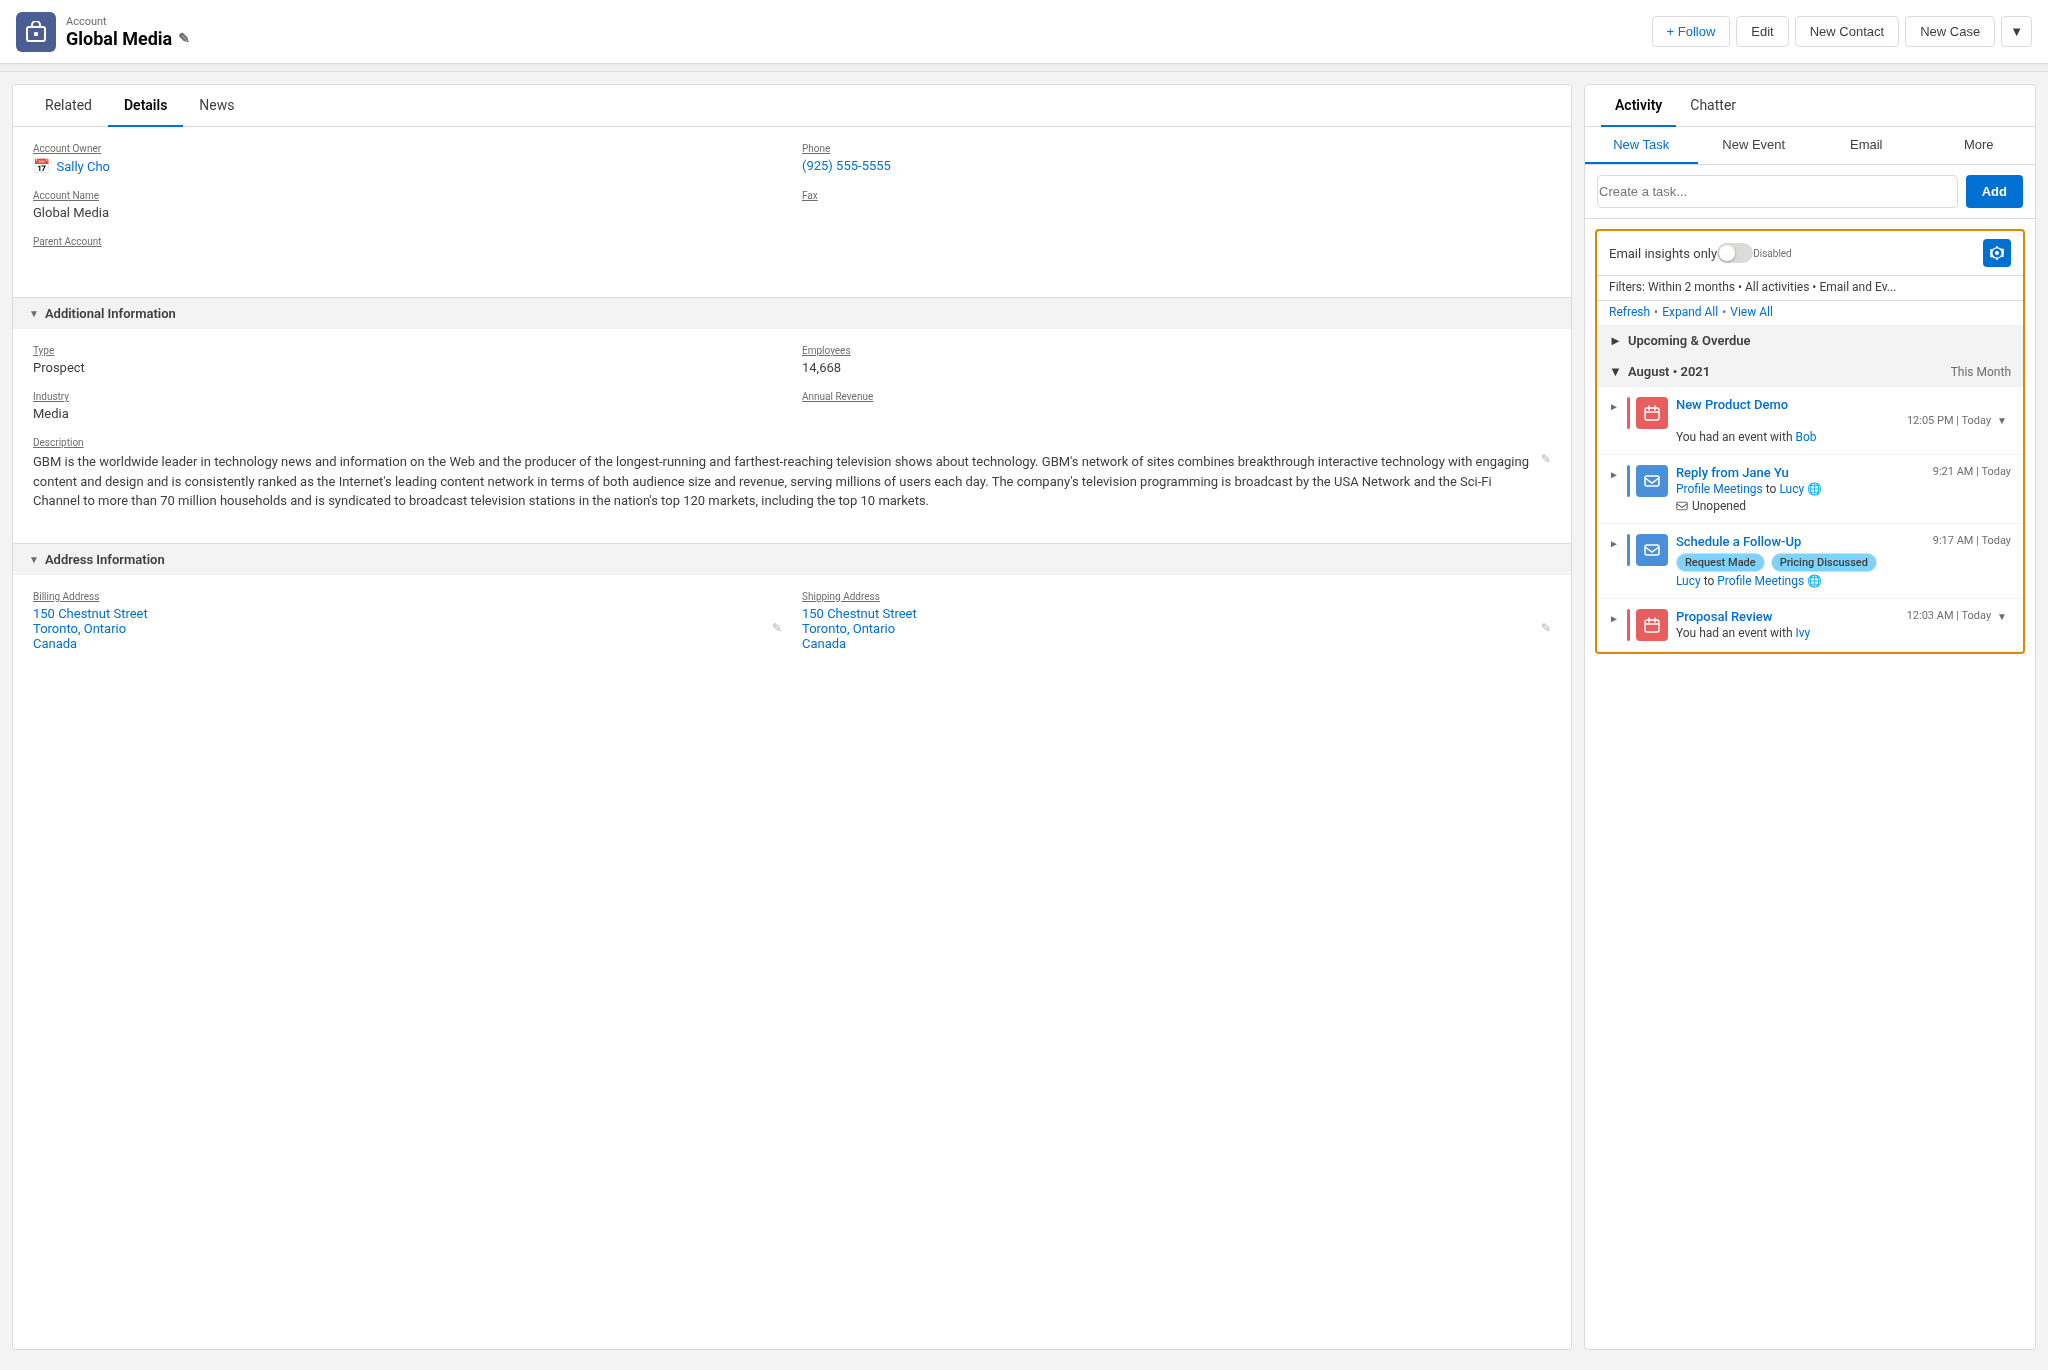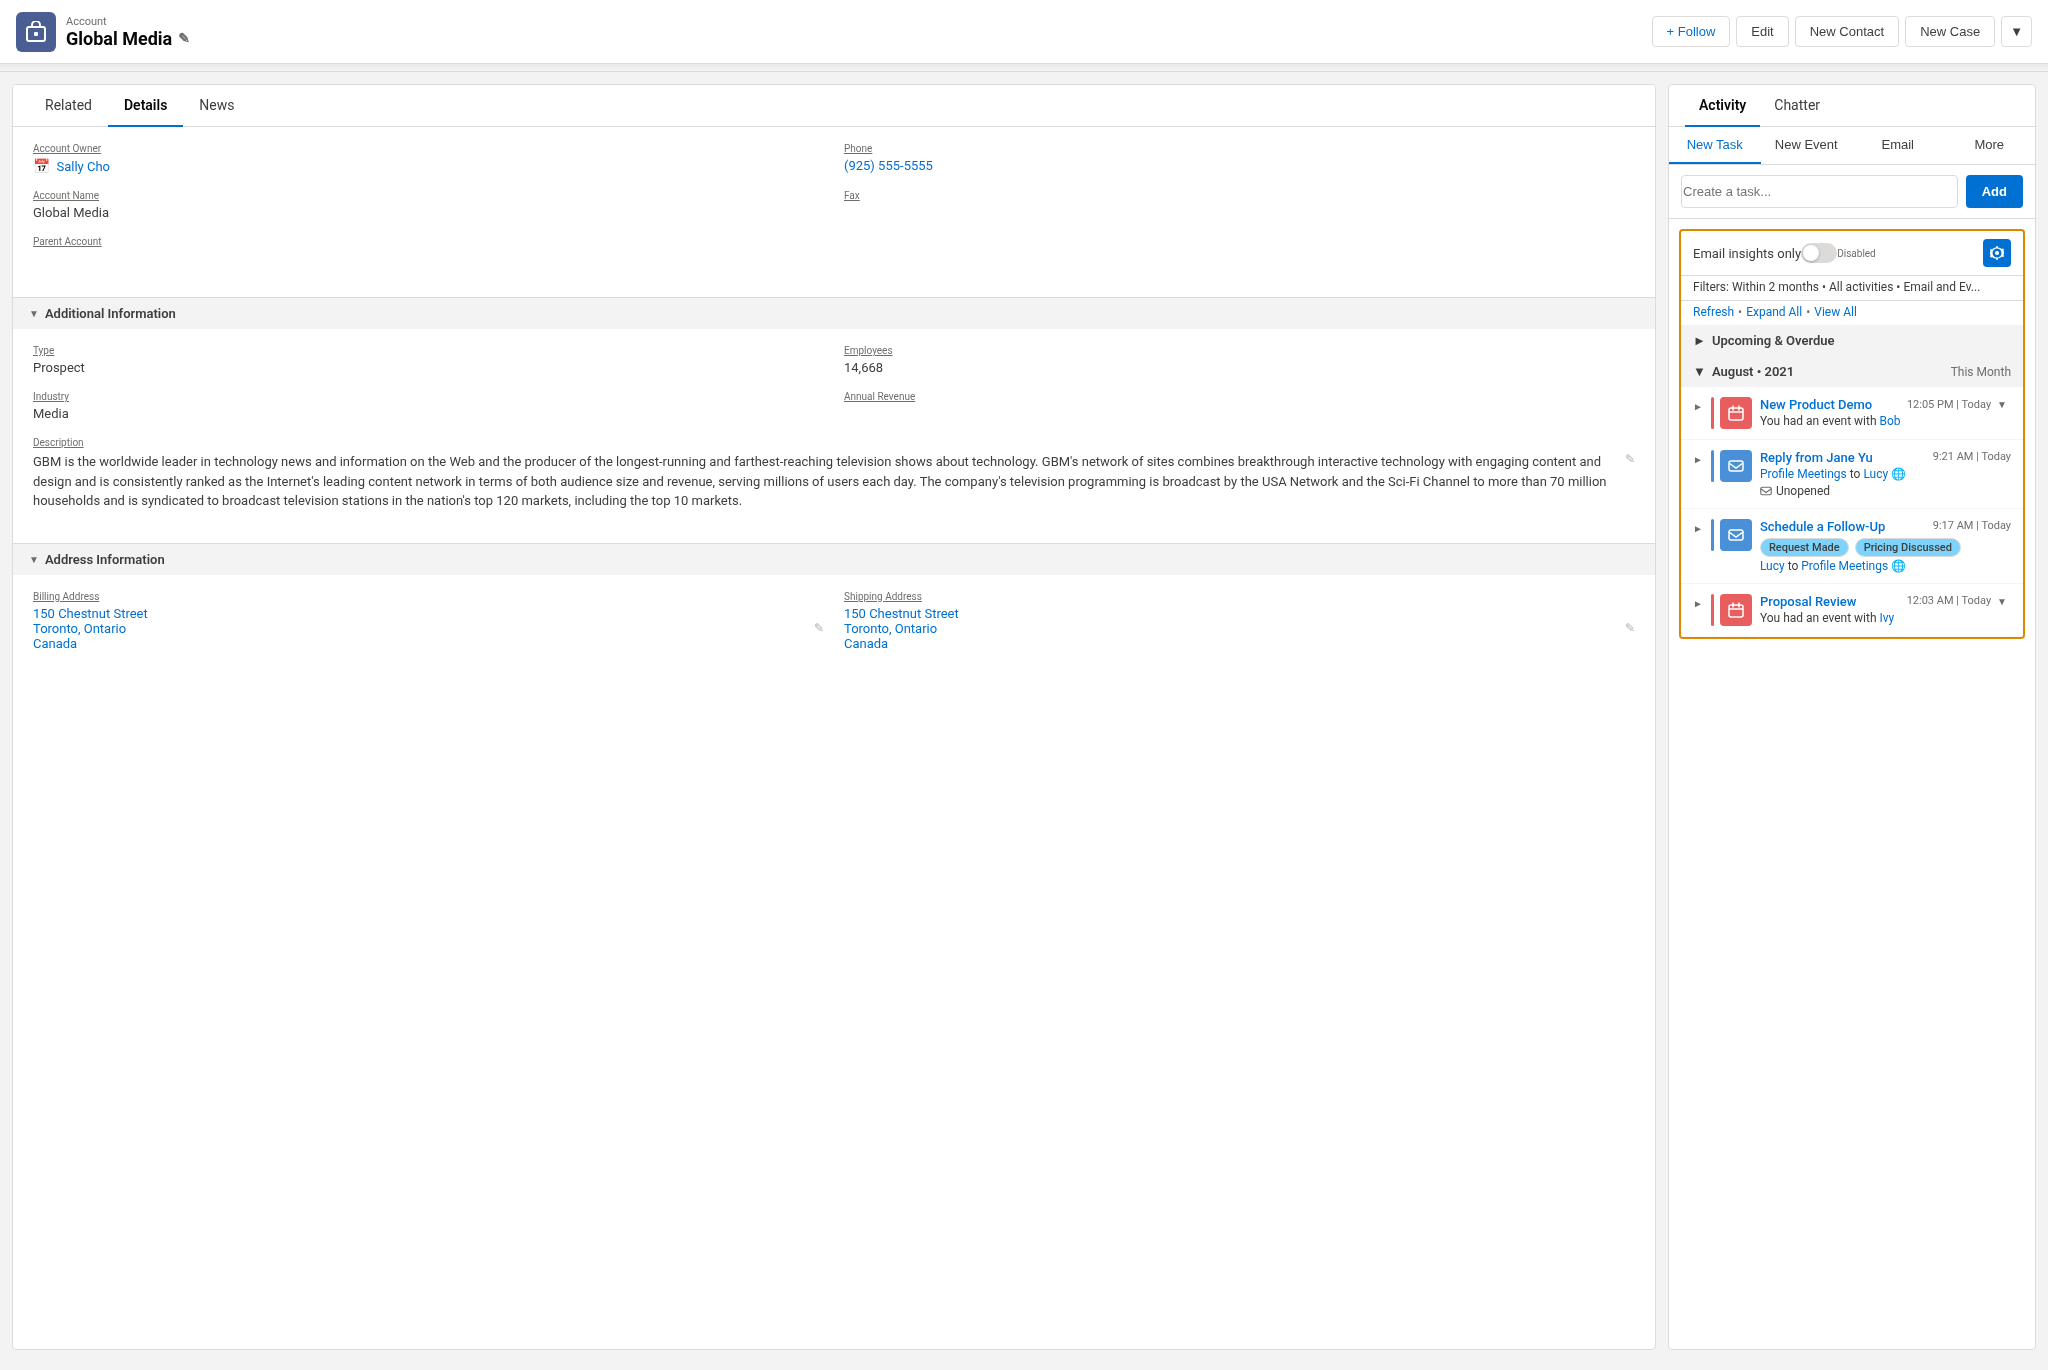--- a/index.html
+++ b/index.html
@@ -104,21 +104,21 @@
     .section-divider .chevron { font-size: 10px; color: #706e6b; }
 
     .description-text {
       font-size: 13px;
       color: #3e3e3c;
       line-height: 1.5;
     }
 
     
     .right-panel {
-      width: 368px;
+      width: 452px;
       background: #fff;
       border: 1px solid #dddbda;
       border-radius: 4px;
       overflow: hidden;
       display: flex;
       flex-direction: column;
     }
 
     .right-tabs {
       display: flex;
@@ -545,21 +545,21 @@
             <svg width="16" height="16" viewBox="0 0 16 16" fill="white">
                 <rect x="1" y="3" width="14" height="12" rx="2" stroke="white" stroke-width="1.5" fill="none"></rect>
                 <path d="M1 7h14" stroke="white" stroke-width="1.5"></path>
                 <path d="M5 1v4M11 1v4" stroke="white" stroke-width="1.5" stroke-linecap="round"></path>
               </svg>
           </div>
         </div>
         <div class="timeline-body">
           <div class="timeline-header-row">
             <span class="timeline-title">New Product Demo</span>
-            <div style="display:flex;align-items:center;gap:2px;">
+            <div style="display:flex;align-items:center;gap:2px;margin-top:16px;">
               <span class="timeline-time">12:05 PM | Today</span>
               <span class="dropdown-arrow">▼</span>
             </div>
           </div>
           <div class="timeline-meta">
             You had an event with <span class="link">Bob</span>
           </div>
         </div>
       </div>
 

